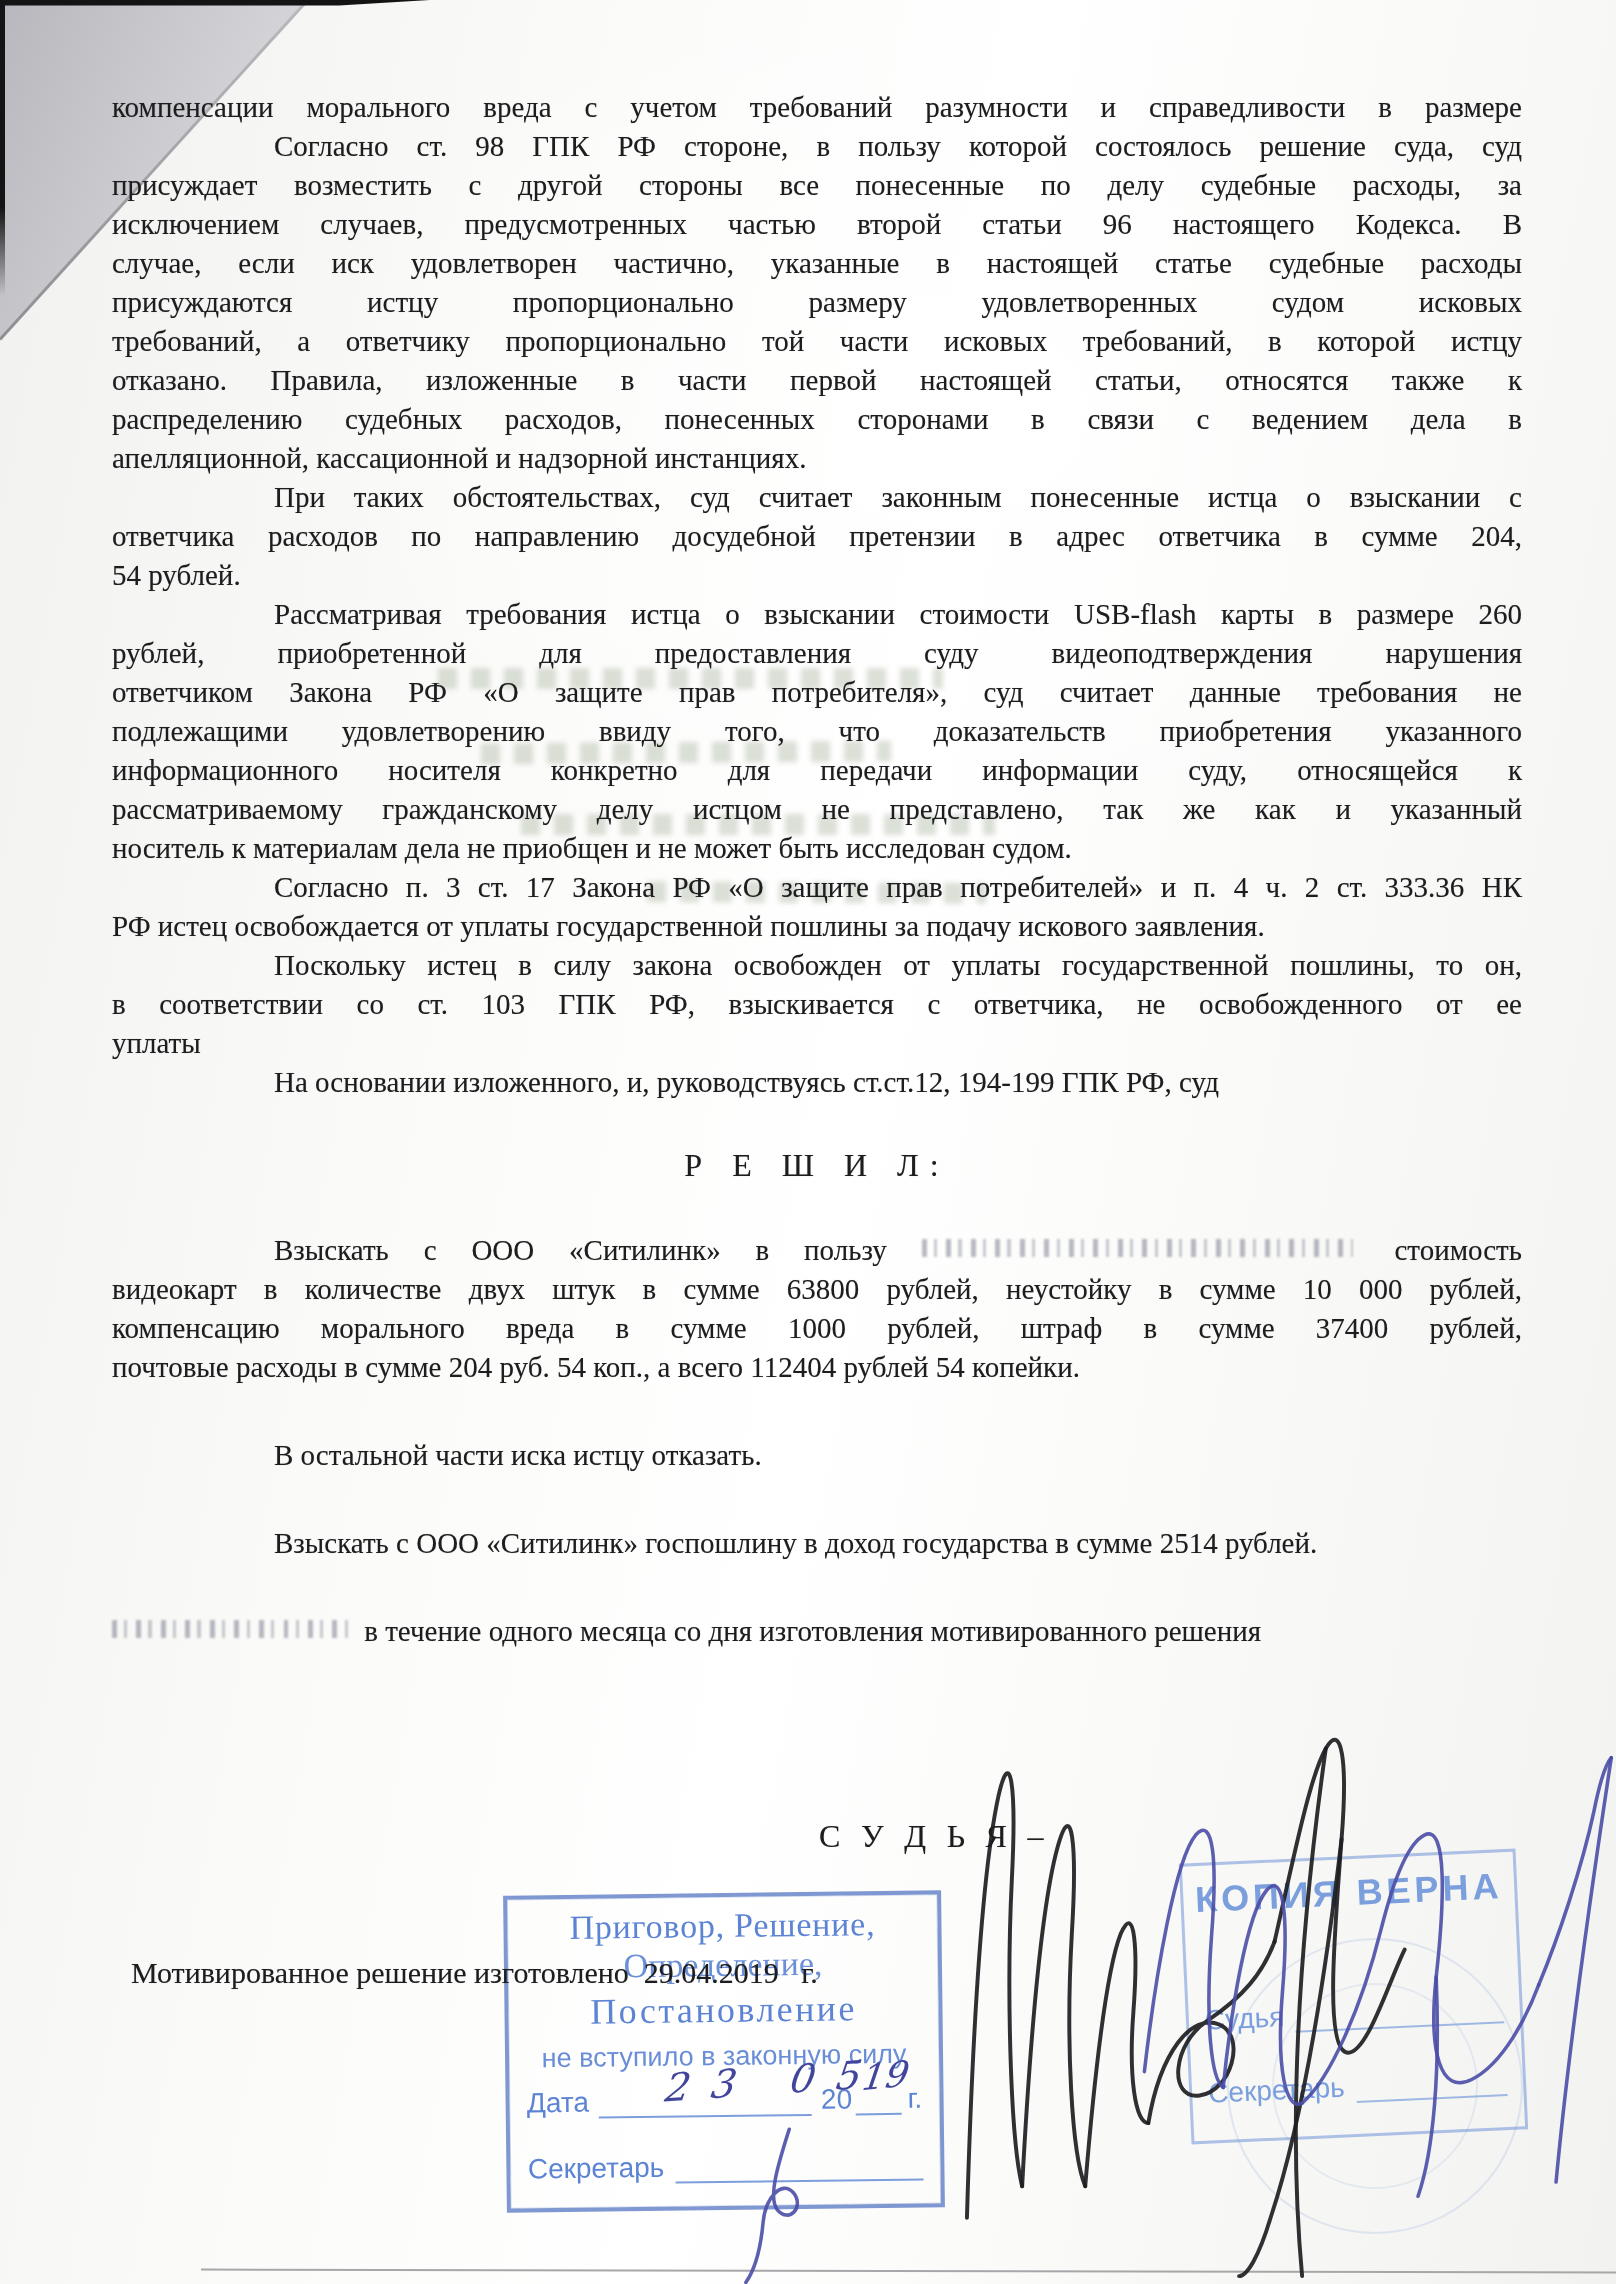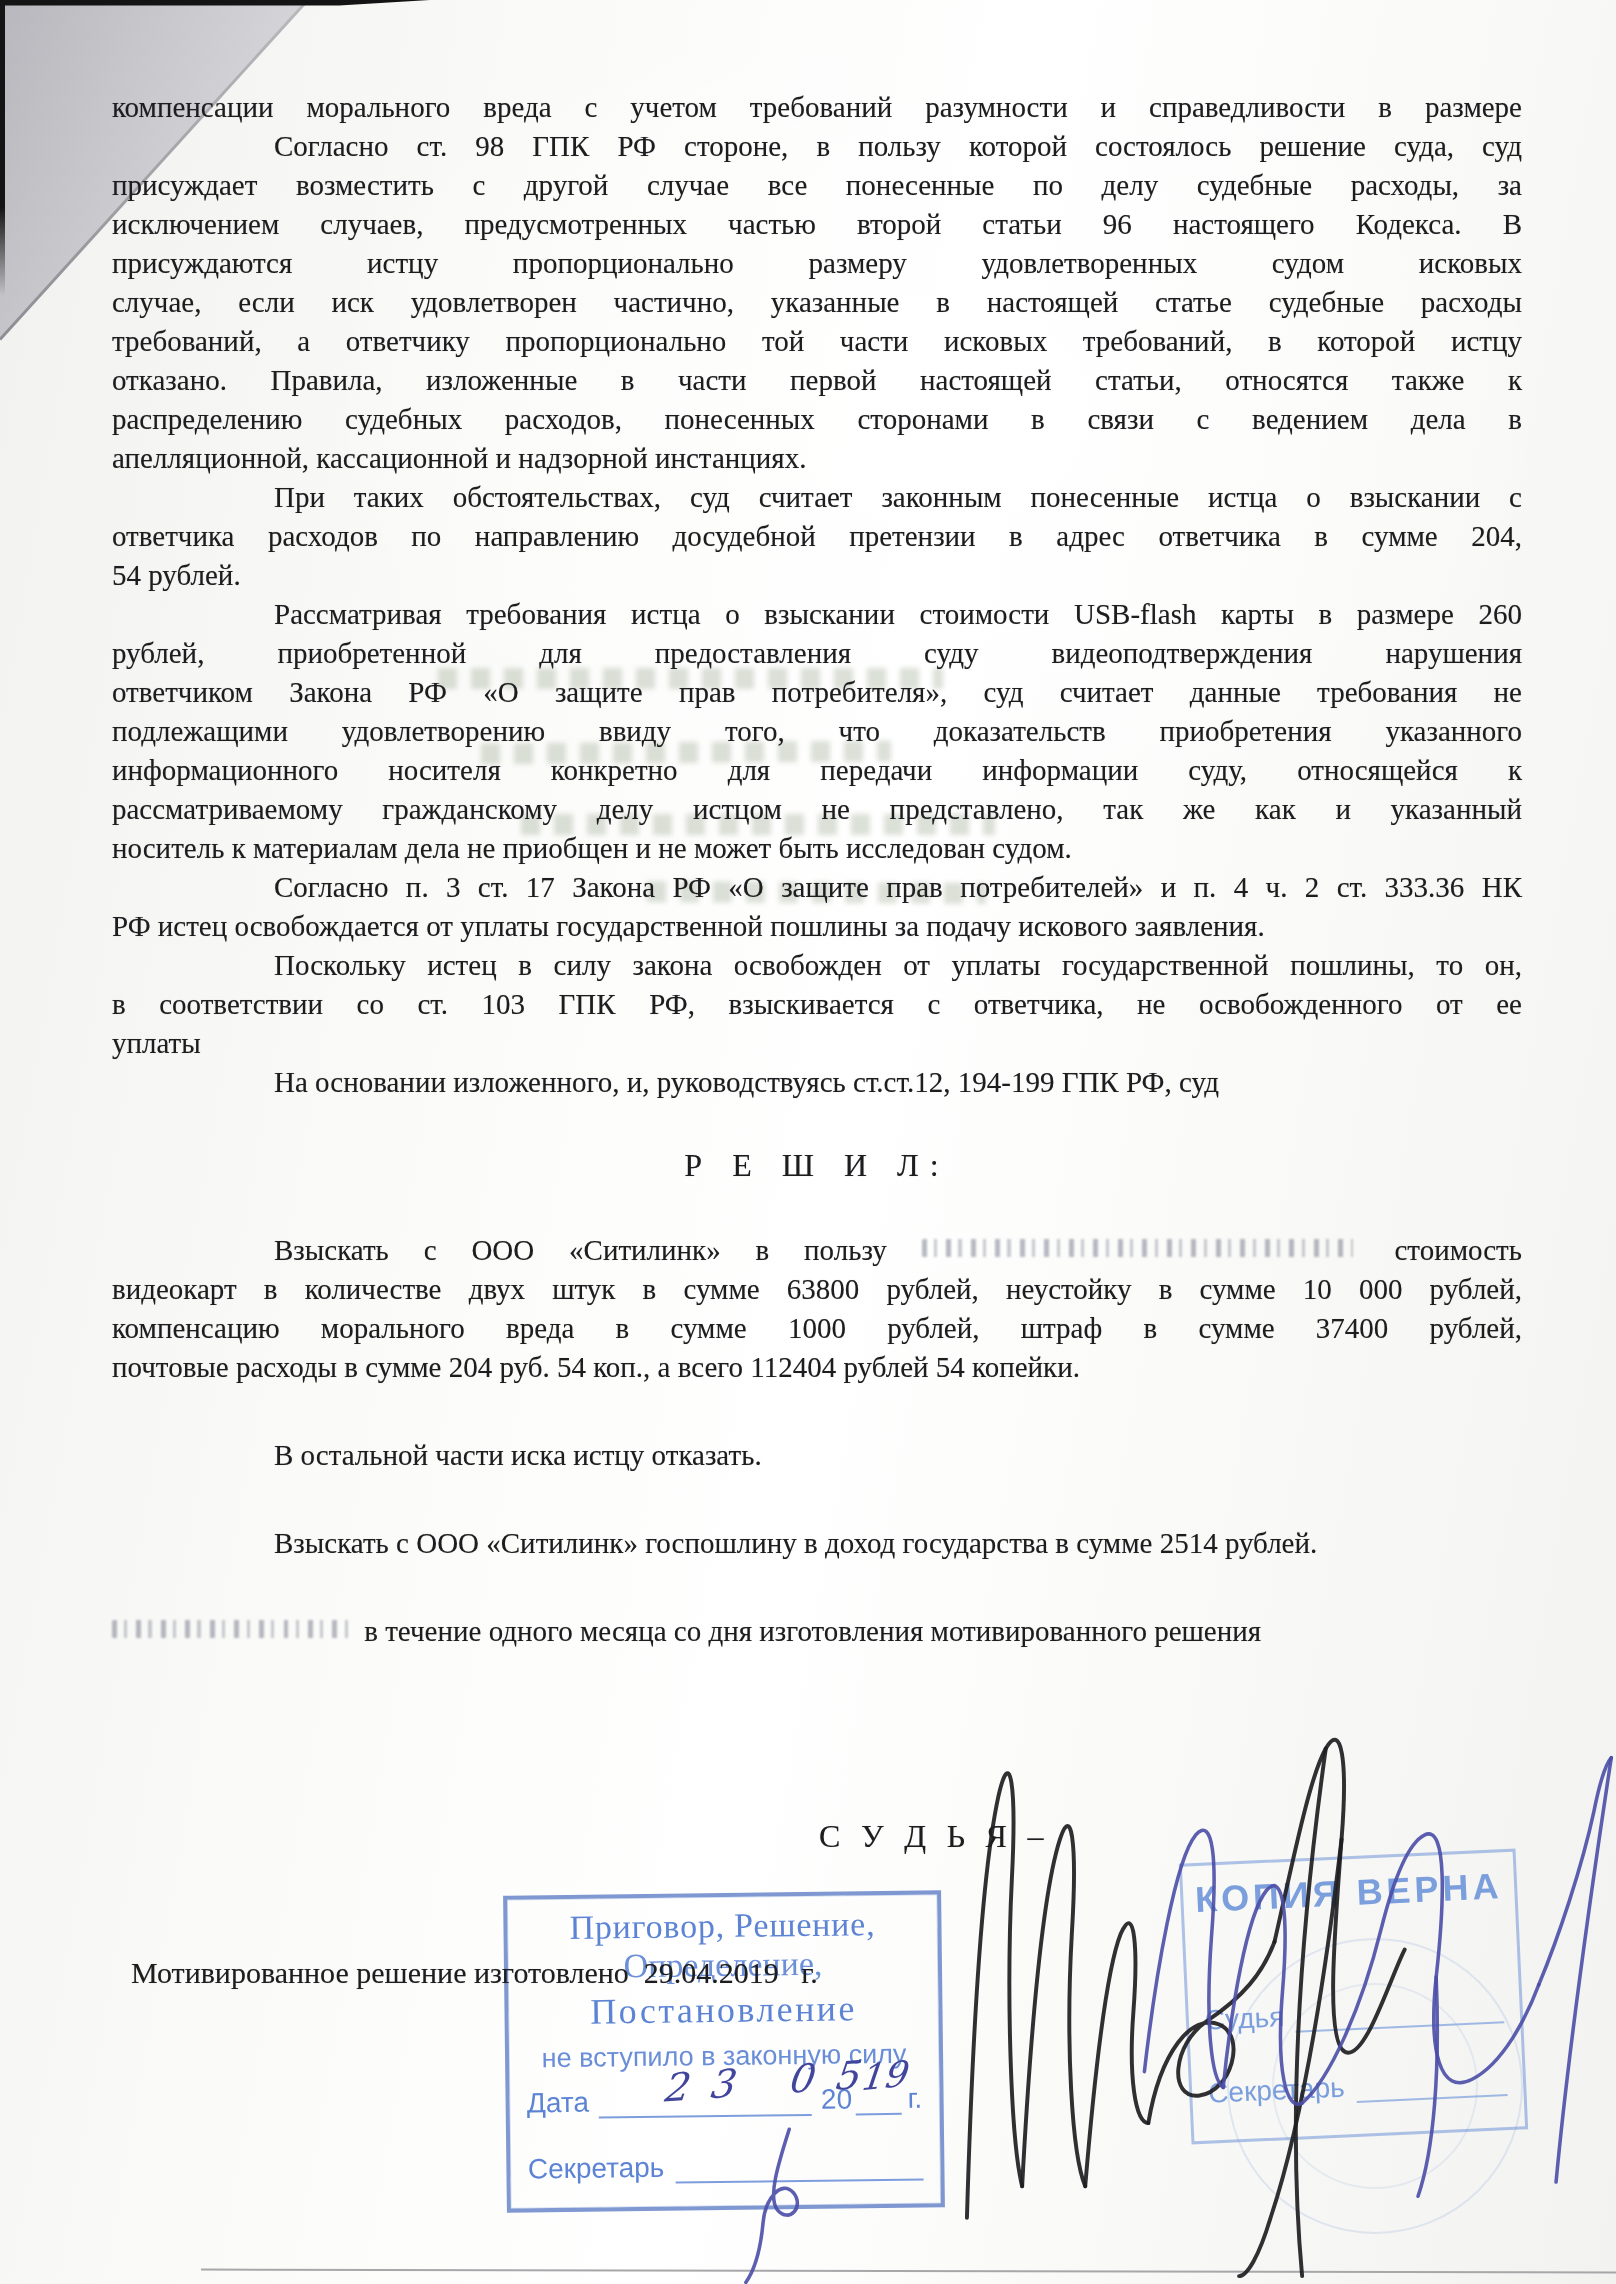--- a/index.html
+++ b/index.html
@@ -94,24 +94,24 @@
   <div class="edge-bottom"></div>
 
   <div class="ghost" style="left:438px;top:668px;width:505px;"></div>
   <div class="ghost" style="left:481px;top:742px;width:410px;transform:rotate(-.4deg);"></div>
   <div class="ghost" style="left:521px;top:814px;width:474px;"></div>
   <div class="ghost" style="left:647px;top:882px;width:339px;transform:rotate(.3deg);"></div>
 
   <div class="doc-body" id="doc-body">
       <div class="line"><span>компенсации морального вреда с учетом требований разумности и справедливости в размере</span></div>
       <div class="line indent"><span>Согласно ст. 98 ГПК РФ стороне, в пользу которой состоялось решение суда, суд</span></div>
-      <div class="line"><span>присуждает возместить с другой случае все понесенные по делу судебные расходы, за</span></div>
+      <div class="line"><span>присуждает возместить с другой стороны все понесенные по делу судебные расходы, за</span></div>
       <div class="line"><span>исключением случаев, предусмотренных частью второй статьи 96 настоящего Кодекса. В</span></div>
+      <div class="line"><span>случае, если иск удовлетворен частично, указанные в настоящей статье судебные расходы</span></div>
       <div class="line"><span>присуждаются истцу пропорционально размеру удовлетворенных судом исковых</span></div>
-      <div class="line"><span>случае, если иск удовлетворен частично, указанные в настоящей статье судебные расходы</span></div>
       <div class="line"><span>требований, а ответчику пропорционально той части исковых требований, в которой истцу</span></div>
       <div class="line"><span>отказано. Правила, изложенные в части первой настоящей статьи, относятся также к</span></div>
       <div class="line"><span>распределению судебных расходов, понесенных сторонами в связи с ведением дела в</span></div>
       <div class="line last"><span>апелляционной, кассационной и надзорной инстанциях.</span></div>
       <div class="line indent"><span>При таких обстоятельствах, суд считает законным понесенные истца о взыскании с</span></div>
       <div class="line"><span>ответчика расходов по направлению досудебной претензии в адрес ответчика в сумме 204,</span></div>
       <div class="line last"><span>54 рублей.</span></div>
       <div class="line indent"><span>Рассматривая требования истца о взыскании стоимости USB-flash карты в размере 260</span></div>
       <div class="line"><span>рублей, приобретенной для предоставления суду видеоподтверждения нарушения</span></div>
       <div class="line"><span>ответчиком Закона РФ «О защите прав потребителя», суд считает данные требования не</span></div>

